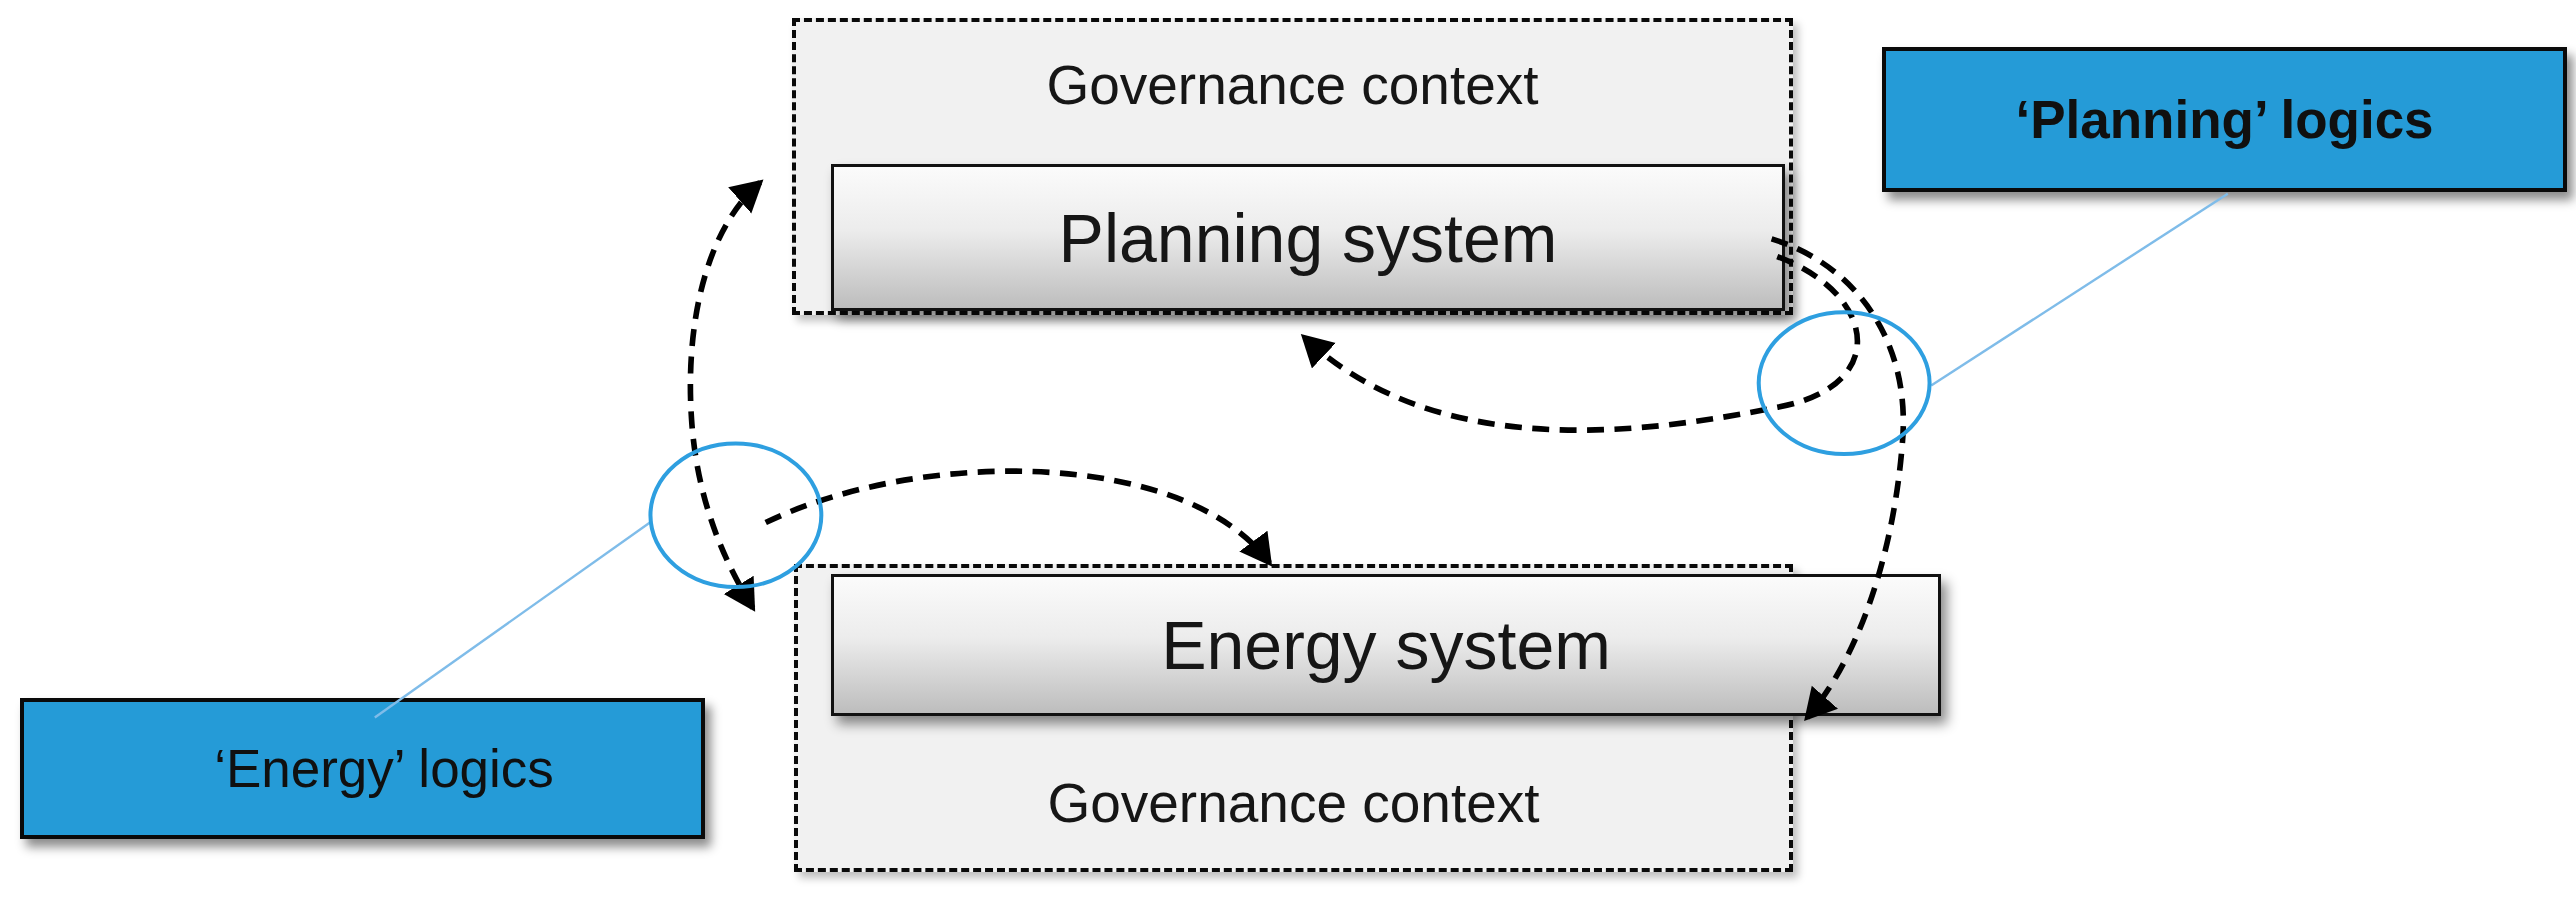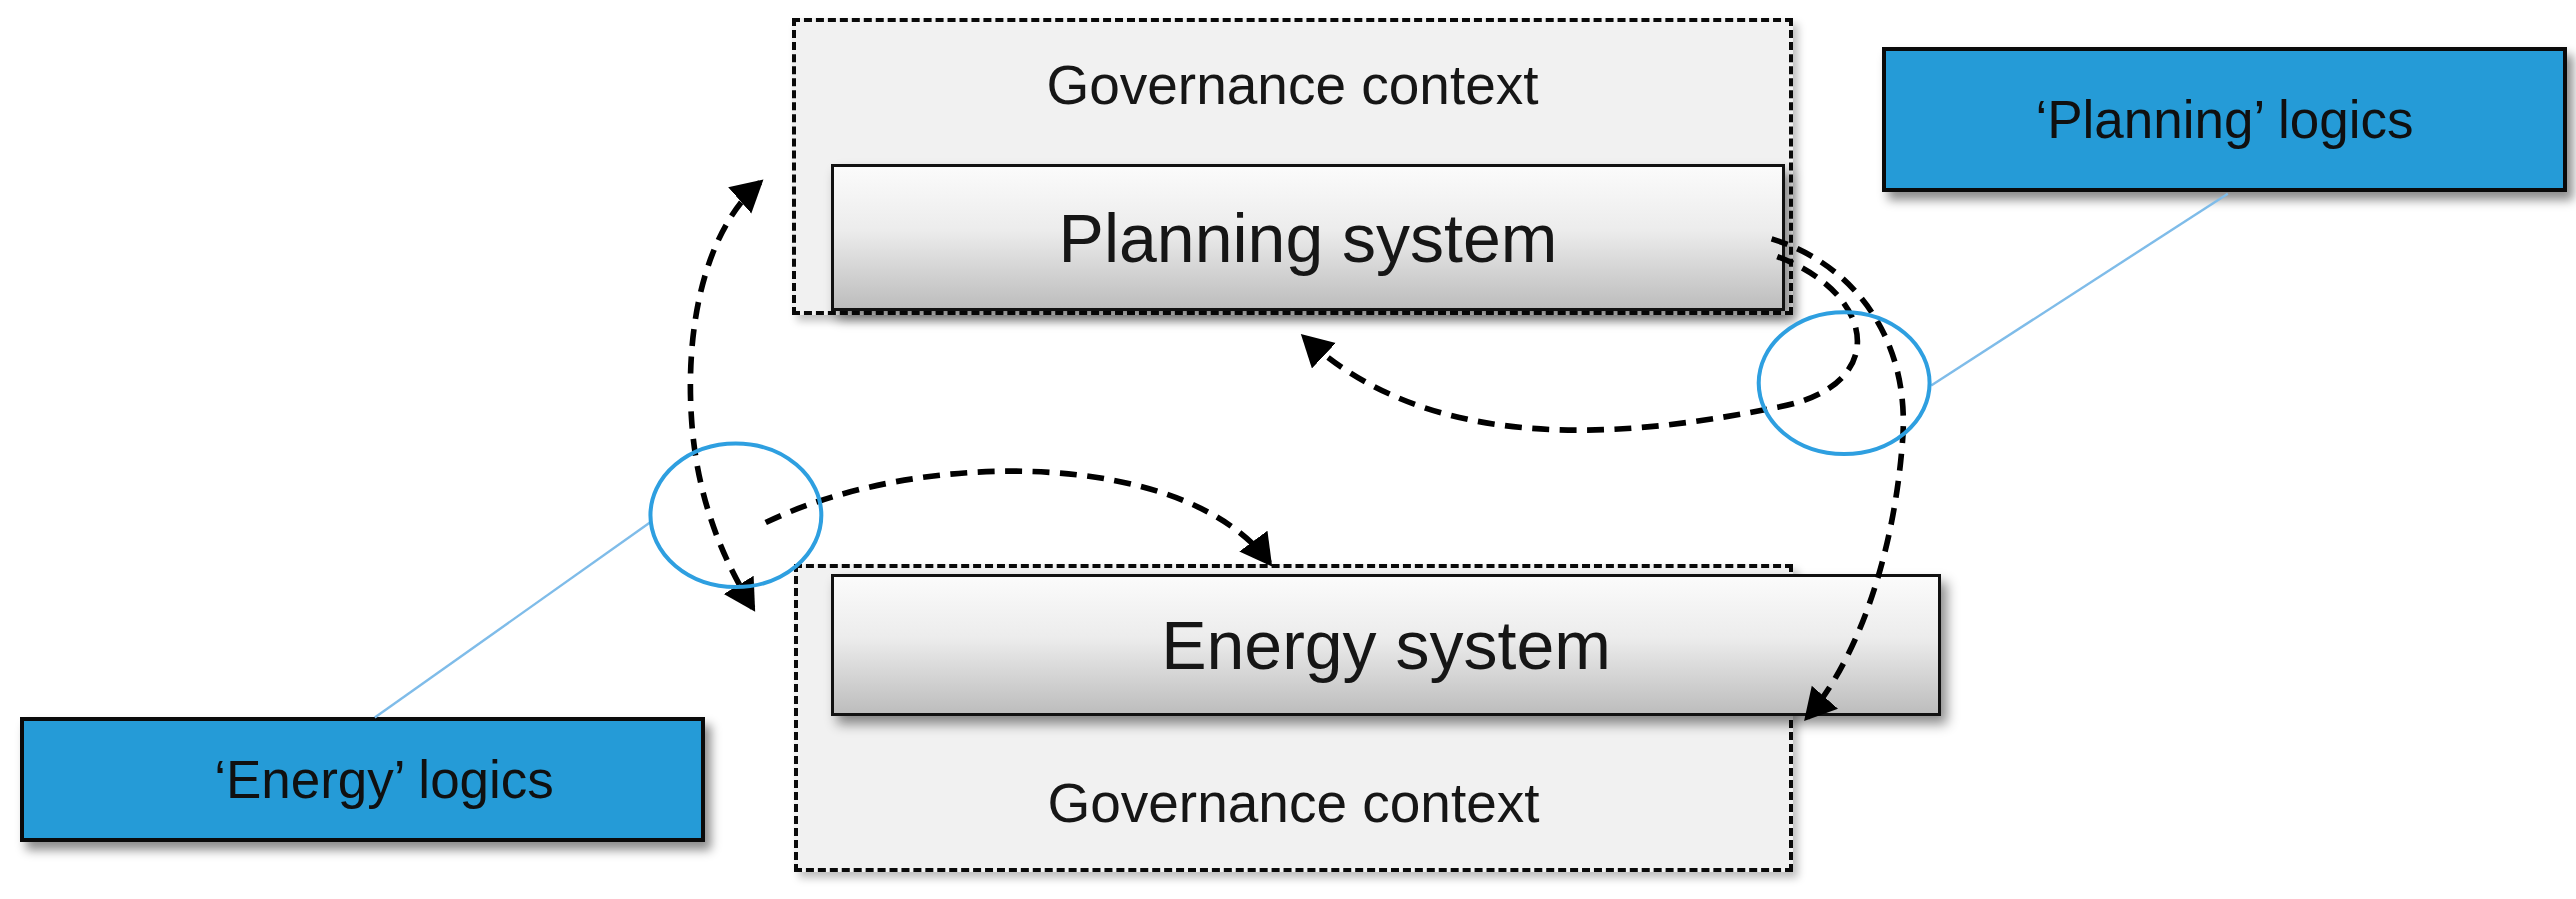--- a/index.html
+++ b/index.html
@@ -60,22 +60,22 @@
     border: 4px solid #0a0a0a;
     box-sizing: border-box;
     box-shadow: 6.4px 8px 9.7px rgba(0,0,0,0.45);
     display: flex;
     align-items: center;
     justify-content: center;
     font-size: 53px;
     color: #101010;
     white-space: nowrap;
   }
-  .callout-planning { left: 1882px; top: 47px;  width: 685px; height: 145px; }
-  .callout-energy   { left: 20px;   top: 717px; width: 685px; height: 125px; padding-left: 43px; }
+  .callout-planning { left: 1882px; top: 47px;  width: 685px; height: 145px; font-weight: bold; }
+  .callout-energy   { left: 20px;   top: 698px; width: 685px; height: 141px; padding-left: 43px; }
   
   .overlay {
     position: absolute;
     left: 0;
     top: 0;
     width: 2576px;
     height: 900px;
     pointer-events: none;
     z-index: 10;
   }

